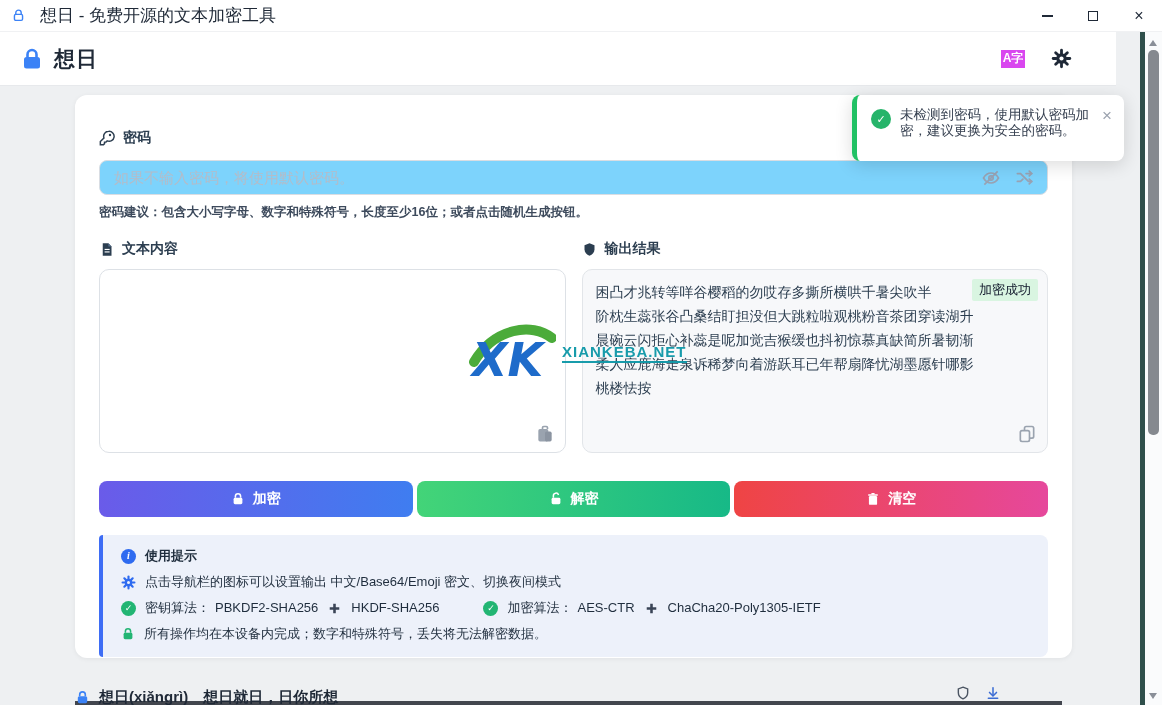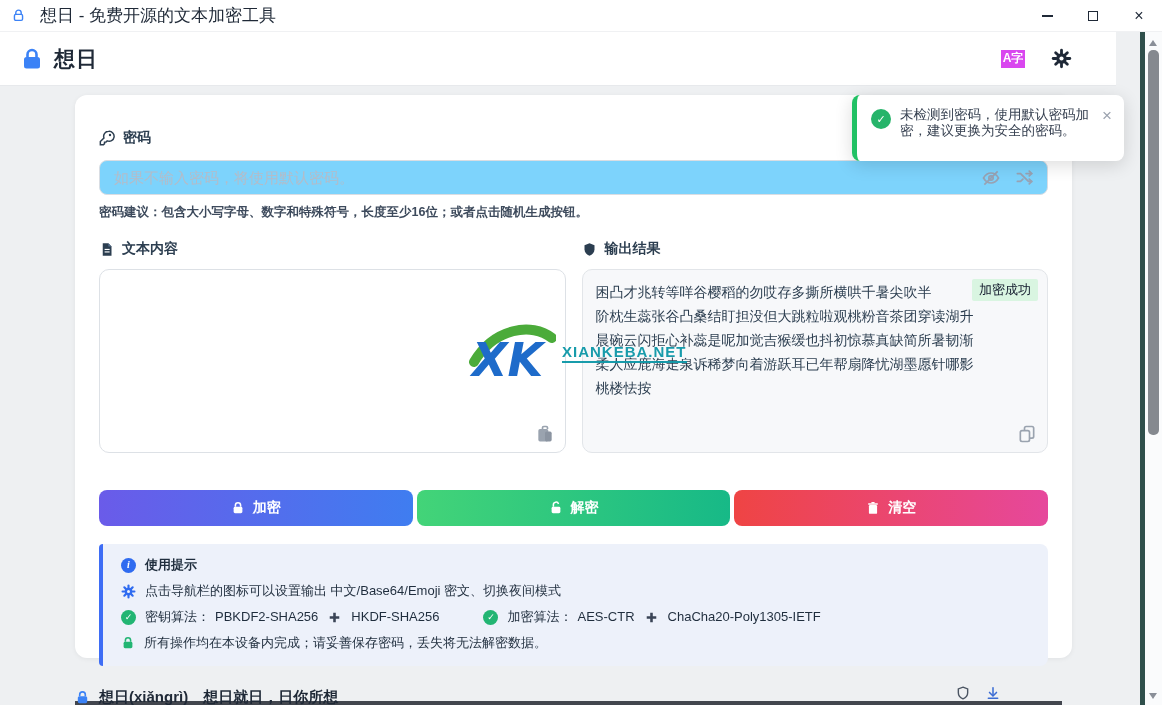--- a/index.html
+++ b/index.html
@@ -66,21 +66,21 @@
   }
   .output-box { background:#f7f8fa; border-color:#e2e5e9; padding:10px 13px; overflow:hidden; }
   .out-line { font-size:14px; line-height:24px; color:#2c3e50; white-space:nowrap; }
   .status-badge {
     position:absolute; top:9px; right:9px; background:#d9f5e1; color:#0f172a;
     font-size:13px; padding:2px 7px; border-radius:2px; z-index:3;
   }
   .copy-btn { position:absolute; right:10px; bottom:8px; cursor:pointer; line-height:0; }
 
   
-  .btn-row { display:flex; gap:4px; margin-top:37px; }
+  .btn-row { display:flex; gap:4px; margin-top:28px; }
   .action-btn {
     flex:1; height:36px; border:none; border-radius:8px; cursor:pointer;
     display:flex; align-items:center; justify-content:center; gap:8px;
     color:#ffffff; font-size:14px; font-weight:bold; font-family:inherit;
   }
   .btn-encrypt { background:linear-gradient(90deg,#6a5be9,#3f7df0); }
   .btn-decrypt { background:linear-gradient(90deg,#43d478,#17b987); }
   .btn-clear   { background:linear-gradient(90deg,#ef4444,#e6489c); }
 
   
@@ -356,21 +356,21 @@
       </span>
       <span>ChaCha20-Poly1305-IETF</span>
     </div>
     <div class="tip-row">
       <span style="line-height:0; flex:none;">
         <svg width="14" height="14" viewBox="0 0 24 24">
             <path d="M7.5 10V7.5a4.5 4.5 0 0 1 9 0V10" fill="none" stroke="#22b573" stroke-width="2.6"></path>
             <rect x="4.5" y="10" width="15" height="11" rx="2.5" fill="#22b573"></rect>
           </svg>
       </span>
-      <span>所有操作均在本设备内完成；请妥善保存密码，丢失将无法解密数据。</span>
+      <span>所有操作均在本设备内完成；数字和特殊符号，丢失将无法解密数据。</span>
     </div>
   </div>
 </div>
 
 <div class="footer-line"></div>
 <div class="footer-row">
   <span style="line-height:0;">
     <svg width="15" height="15" viewBox="0 0 24 24">
         <path d="M7.5 10V7.5a4.5 4.5 0 0 1 9 0V10" fill="none" stroke="#3b82f6" stroke-width="2.6"></path>
         <rect x="4.5" y="10" width="15" height="11" rx="2.5" fill="#3b82f6"></rect>

